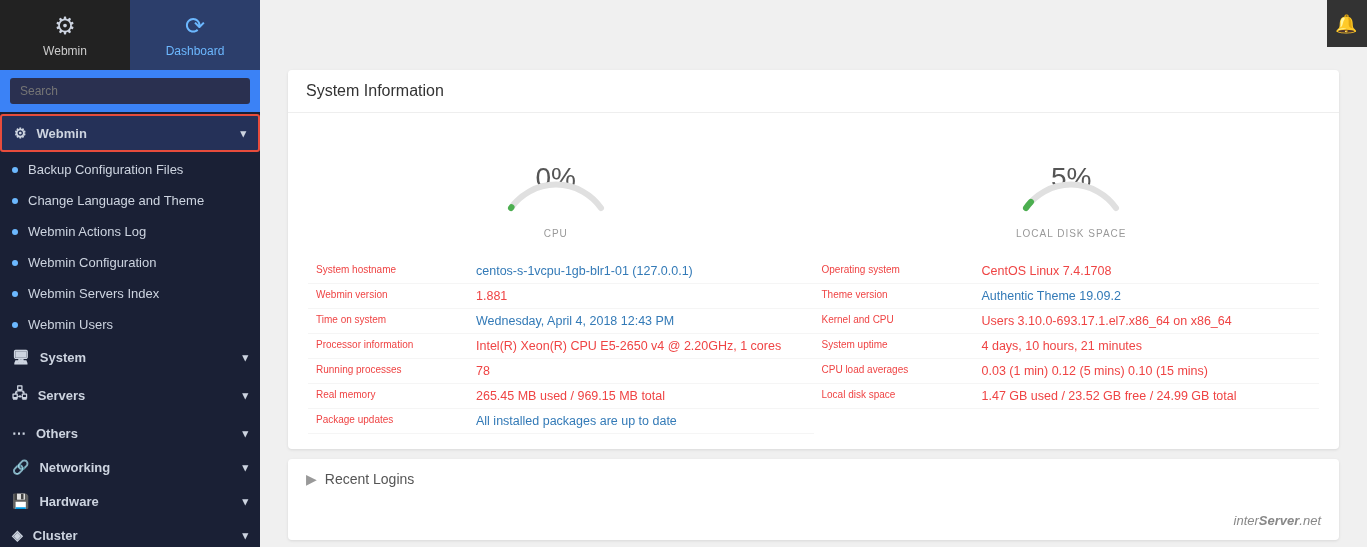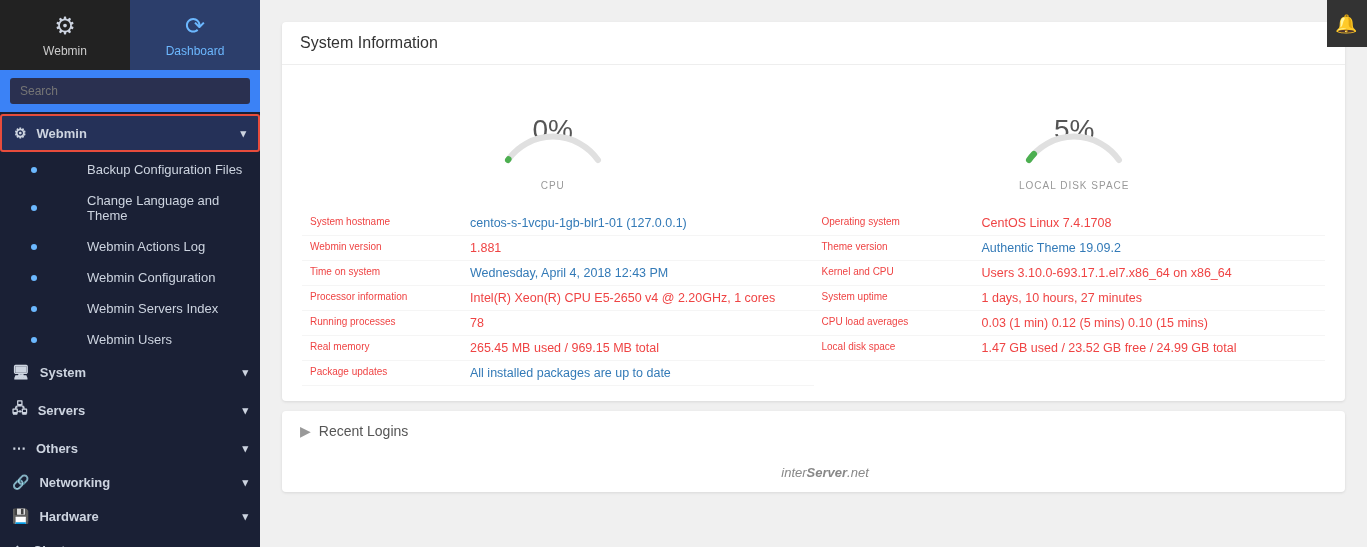--- a/index.html
+++ b/index.html
@@ -8,30 +8,30 @@
     
     .sidebar { width: 260px; background: #1a2035; color: #cdd4e0; display: flex; flex-direction: column; height: 100%; flex-shrink: 0; }
     .sidebar-top { display: flex; background: #1a2035; }
     .sidebar-webmin { width: 130px; background: #222; display: flex; flex-direction: column; align-items: center; justify-content: center; padding: 12px 0; cursor: pointer; }
     .sidebar-webmin .icon { font-size: 24px; margin-bottom: 4px; }
     .sidebar-dashboard { width: 130px; background: #2c3e6b; display: flex; flex-direction: column; align-items: center; justify-content: center; padding: 12px 0; cursor: pointer; }
     .sidebar-dashboard .icon { font-size: 24px; margin-bottom: 4px; color: #6cb8ff; }
     .sidebar-search { padding: 8px 10px; background: #3b82f6; }
     .sidebar-search input { width: 100%; background: #2a3050; border: none; border-radius: 3px; padding: 6px 10px; color: #aaa; font-size: 12px; outline: none; }
     .sidebar-nav { flex: 1; overflow-y: auto; }
-    .nav-item { display: flex; align-items: center; padding: 8px 12px 8px 31px; cursor: pointer; color: #cdd4e0; font-size: 13px; gap: 40px; }
+    .nav-item { display: flex; align-items: center; padding: 8px 12px 8px 12px; cursor: pointer; color: #cdd4e0; font-size: 13px; }
     .nav-item .dot { width: 6px; height: 6px; border-radius: 50%; background: #6cb8ff; margin-right: 10px; flex-shrink: 0; }
     .nav-section { display: flex; align-items: center; padding: 9px 12px; cursor: pointer; color: #cdd4e0; font-size: 13px; font-weight: 600; }
     .nav-section .section-icon { margin-right: 10px; font-size: 14px; }
     .nav-section .arrow { margin-left: auto; font-size: 11px; }
     .webmin-section { background: #253158; border: 2px solid #e74c3c; border-radius: 3px; margin: 2px 0; }
 
     
     .main { flex: 1; display: flex; flex-direction: column; background: #f0f0f0; overflow: hidden; }
-    .main-content { flex: 1; overflow-y: auto; padding: 12px; }
+    .main-content { flex: 1; overflow-y: auto; padding: 18px; margin-top: 42px; }
 
     
     .panel { background: #fff; margin: 10px; border-radius: 4px; box-shadow: 0 1px 3px rgba(0,0,0,0.1); }
     .panel-header { padding: 12px 18px; border-bottom: 1px solid #eee; font-size: 16px; color: #333; font-weight: 500; }
 
     
     .gauges-row { display: flex; justify-content: space-around; align-items: center; padding: 20px 10px 10px; }
     .gauge-item { display: flex; flex-direction: column; align-items: center; flex: 1; }
     .gauge-container { position: relative; width: 120px; height: 90px; display: flex; align-items: center; justify-content: center; }
     .gauge-value { font-size: 28px; color: #555; font-weight: 300; }
@@ -46,21 +46,21 @@
     .info-cell-value a, .link { color: #337ab7; text-decoration: none; }
 
     
     .recent-logins-header { display: flex; align-items: center; padding: 12px 18px; cursor: pointer; color: #555; font-size: 14px; font-weight: 500; }
     .recent-logins-header .arrow { margin-right: 8px; color: #999; }
 
     
     .bell-btn { position: absolute; top: 0; right: 0; background: #333; color: #fff; width: 40px; height: 47px; display: flex; align-items: center; justify-content: center; cursor: pointer; font-size: 18px; }
 
     
-    .interserver-logo { text-align: center; padding: 10px 18px; font-size: 18px; color: #666; font-style: italic; }
+    .interserver-logo { text-align: right; padding: 10px 18px; font-size: 18px; color: #666; font-style: italic; }
 
     .sidebar-text { font-size: 12px; color: #ccc; }
     .sidebar-dash-text { font-size: 12px; color: #6cb8ff; }
   </style>
 </head>
 <body>
 
 <div class="sidebar">
   <div class="sidebar-top">
     <div class="sidebar-webmin">
@@ -227,21 +227,21 @@
             <div class="info-cell">
               <span class="info-cell-label">Theme version</span>
               <span class="info-cell-value link">Authentic Theme 19.09.2</span>
             </div>
             <div class="info-cell">
               <span class="info-cell-label">Kernel and CPU</span>
               <span class="info-cell-value">Users 3.10.0-693.17.1.el7.x86_64 on x86_64</span>
             </div>
             <div class="info-cell">
               <span class="info-cell-label">System uptime</span>
-              <span class="info-cell-value link-green">1 days, 10 hours, 27 minutes</span>
+              <span class="info-cell-value link-green">4 days, 10 hours, 21 minutes</span>
             </div>
             <div class="info-cell">
               <span class="info-cell-label">CPU load averages</span>
               <span class="info-cell-value">0.03 (1 min) 0.12 (5 mins) 0.10 (15 mins)</span>
             </div>
             <div class="info-cell">
               <span class="info-cell-label">Local disk space</span>
               <span class="info-cell-value">1.47 GB used / 23.52 GB free / 24.99 GB total</span>
             </div>
           </div>

